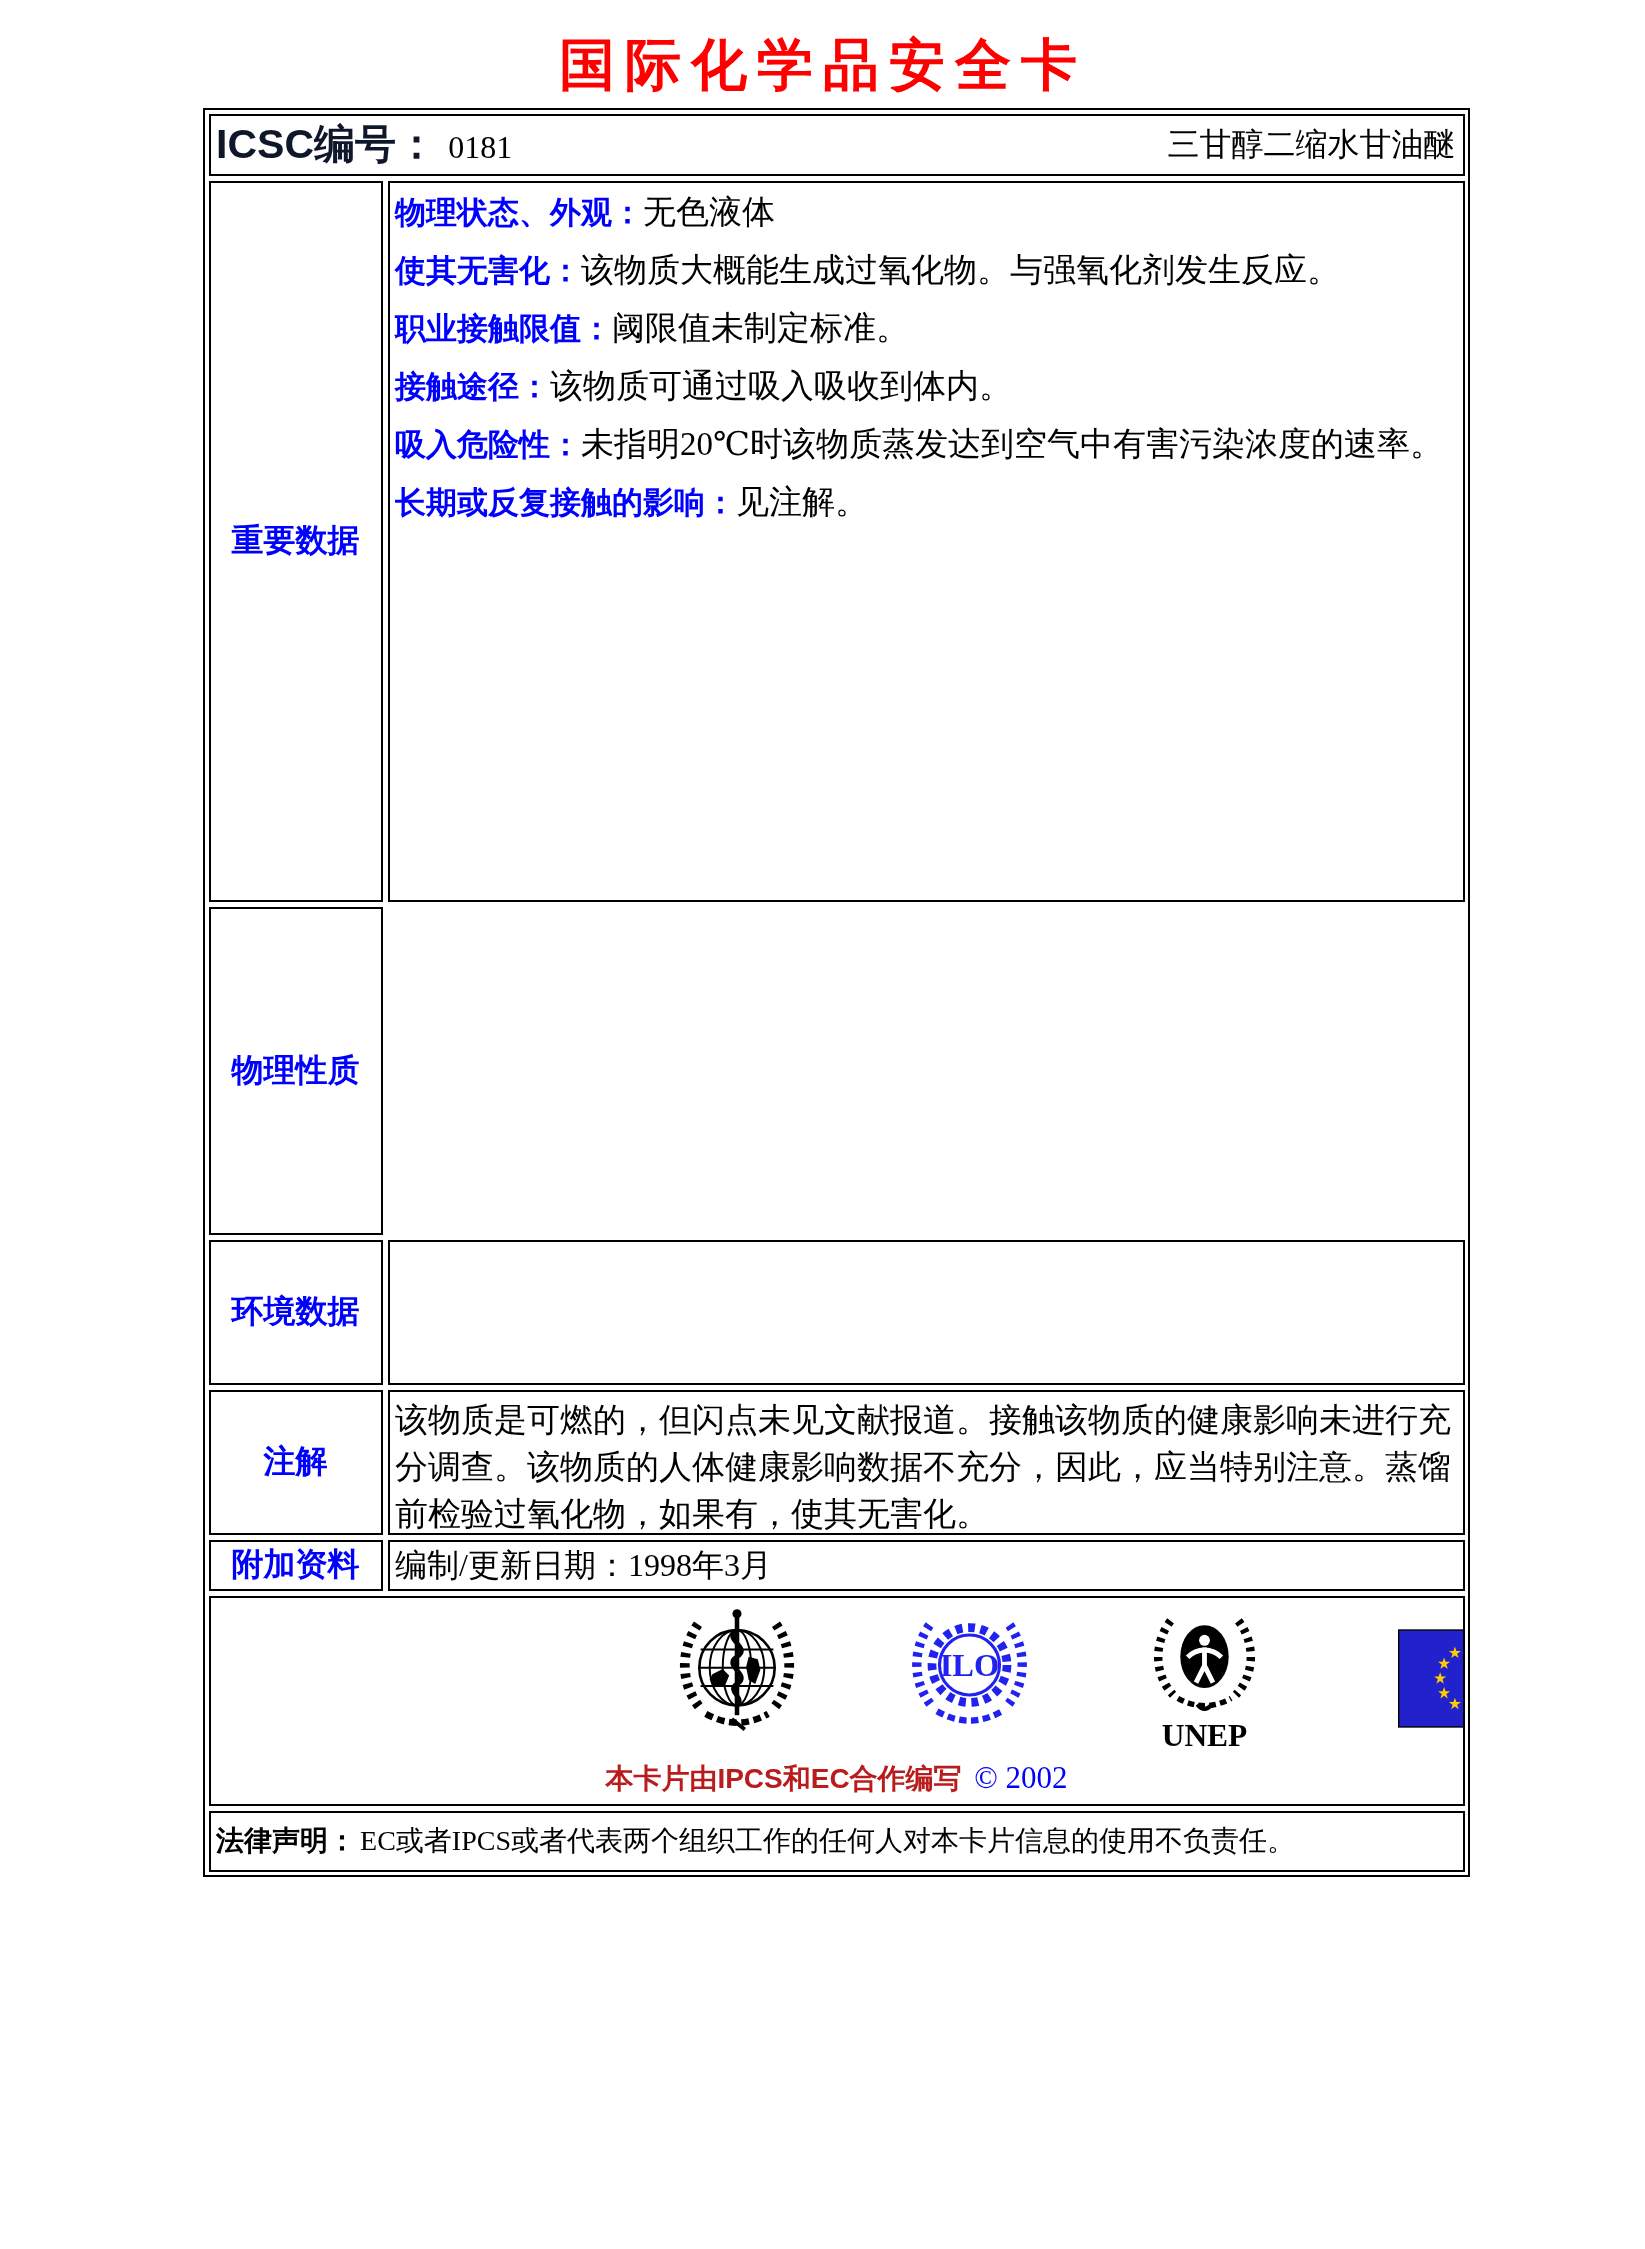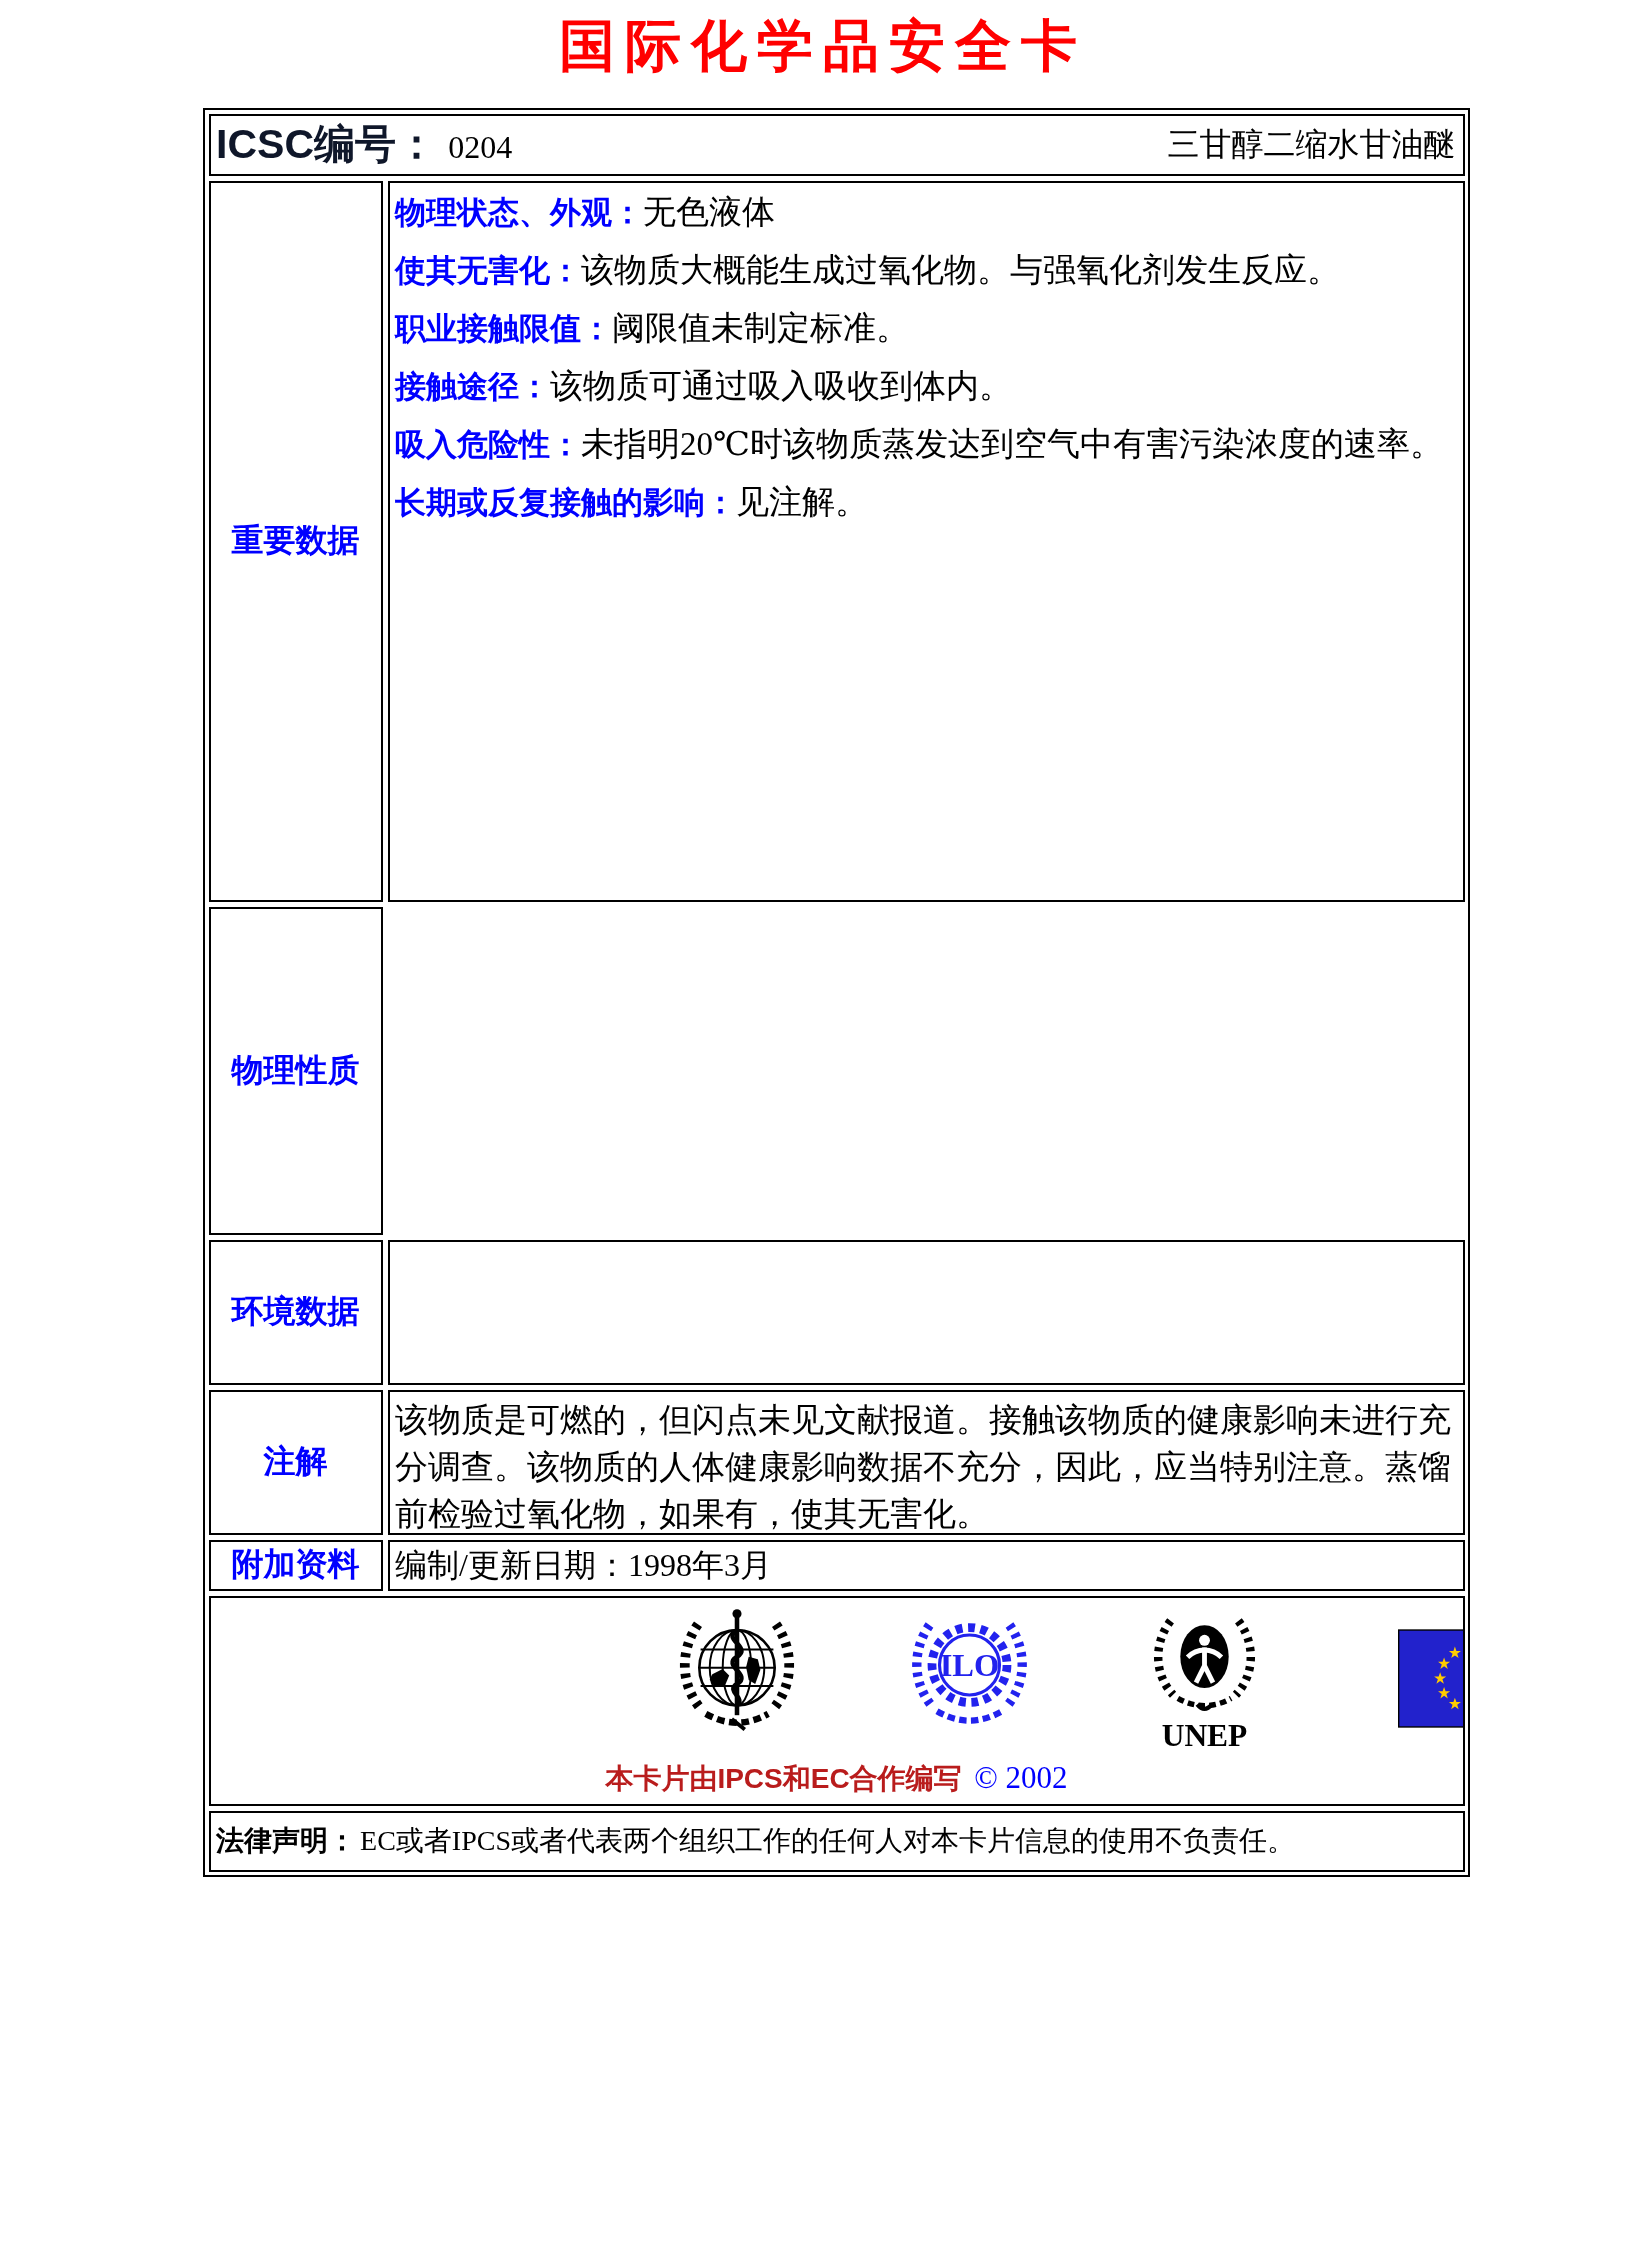--- a/index.html
+++ b/index.html
@@ -2,21 +2,21 @@
 <html style="font-size:11.3px"><head>
 <meta charset="utf-8">
 <style>
   html,body { margin:0; padding:0; background:#ffffff; }
   body {
     width:1646px; height:2250px; position:relative;
     font-family:"Liberation Serif","DejaVu Serif",serif;
     color:#000;
   }
   .page-title {
-    margin-top:15px;
+    margin-top:34px;
     text-align:center;
     color:#ff0000;
     font-family:"DejaVu Serif","Liberation Serif",serif;
     font-weight:bold;
     font-size:56px;
     letter-spacing:10px;
     line-height:1.1;
     white-space:nowrap;
   }
   .icsc-table {
@@ -103,21 +103,21 @@
 </head>
 <body>
 
 <div class="page-title">国际化学品安全卡</div>
 
 <div class="icsc-table">
 
   <div class="t-row">
     <div class="t-cell header-cell">
       <div>
-        <span class="hdr-label">ICSC编号：</span><span class="hdr-value">0204</span>
+        <span class="hdr-label">ICSC编号：</span><span class="hdr-value">0181</span>
       </div>
       <div class="chem-name">三甘醇二缩水甘油醚</div>
     </div>
   </div>
 
   <div class="t-row" style="height:721px">
     <div class="t-cell label-cell">
       <span class="label-text">重要数据</span>
     </div>
     <div class="t-cell content-cell">

